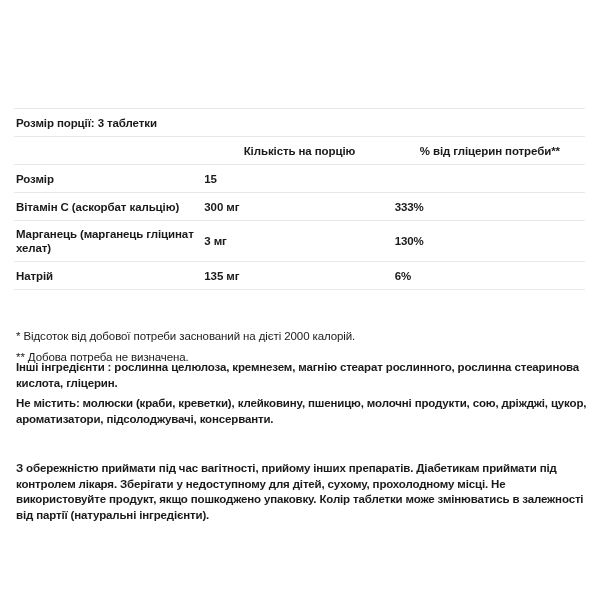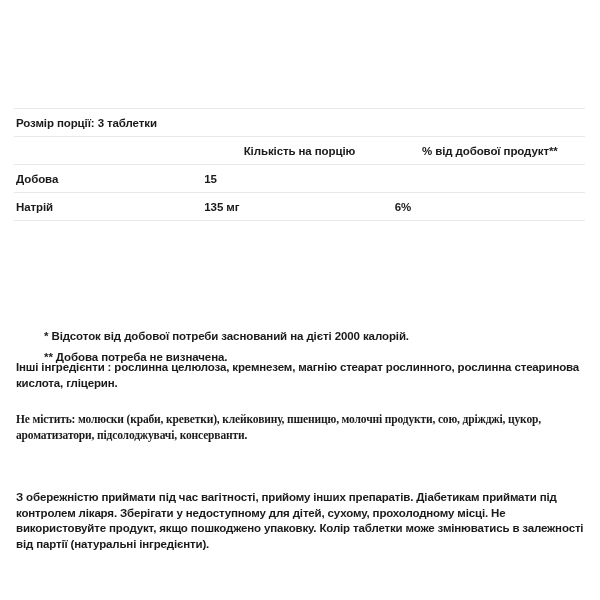--- a/index.html
+++ b/index.html
@@ -54,71 +54,80 @@
   .row-span td { padding: 6px 0 6px 2px; }
 
   
   .hdr-row td { font-size: 11.5px; font-weight: bold; text-align: center; }
 
   
   .footnote {
     position: absolute;
     left: 16px;
     font-size: 11.5px;
-    font-weight: bold;
+    font-weight: normal;
     line-height: 14px;
     letter-spacing: -0.1px;
-    margin-left: 28px;
   }
   .footnote-1 { top: 329px; }
   .footnote-2 { top: 350px; }
 
   
   .para {
     position: absolute;
     left: 16px;
     width: 575px;
     font-size: 11.5px;
     font-weight: bold;
     line-height: 15.5px;
     letter-spacing: -0.15px;
     margin: 0;
   }
   .para-ingredients { top: 360px; }
-  .para-free-from   { top: 412px; font-family: Liberation Serif, serif; }
+  .para-free-from   { top: 396px; }
   .para-warn-title  { top: 436px; }
-  .para-warn-body   { top: 461px; margin-top: 29px; }
+  .para-warn-body   { top: 461px; }
 </style>
 </head>
 <body>
 
 <div class="page">
 
   <table class="facts-table">
     <tbody>
 
       <tr class="row-span">
         <td class="col-name" colspan="3">Розмір порції: 3 таблетки</td>
       </tr>
 
 
       <tr class="hdr-row">
         <td class="col-name"></td>
         <td class="col-amt">Кількість на порцію</td>
-        <td class="col-dv">% від добової продукт**</td>
+        <td class="col-dv">% від гліцерин потреби**</td>
       </tr>
 
       <tr>
-        <td class="col-name">Добова</td>
+        <td class="col-name">Розмір</td>
         <td class="col-amt">15</td>
         <td class="col-dv"></td>
       </tr>
 
 
+      <tr>
+        <td class="col-name">Вітамін C (аскорбат кальцію)</td>
+        <td class="col-amt">300 мг</td>
+        <td class="col-dv">333%</td>
+      </tr>
 
+      <tr>
+        <td class="col-name">Марганець (марганець гліцинат хелат)</td>
+        <td class="col-amt">3 мг</td>
+        <td class="col-dv">130%</td>
+      </tr>
 
       <tr>
         <td class="col-name">Натрій</td>
         <td class="col-amt">135 мг</td>
         <td class="col-dv">6%</td>
       </tr>
 
 
 
     </tbody>

